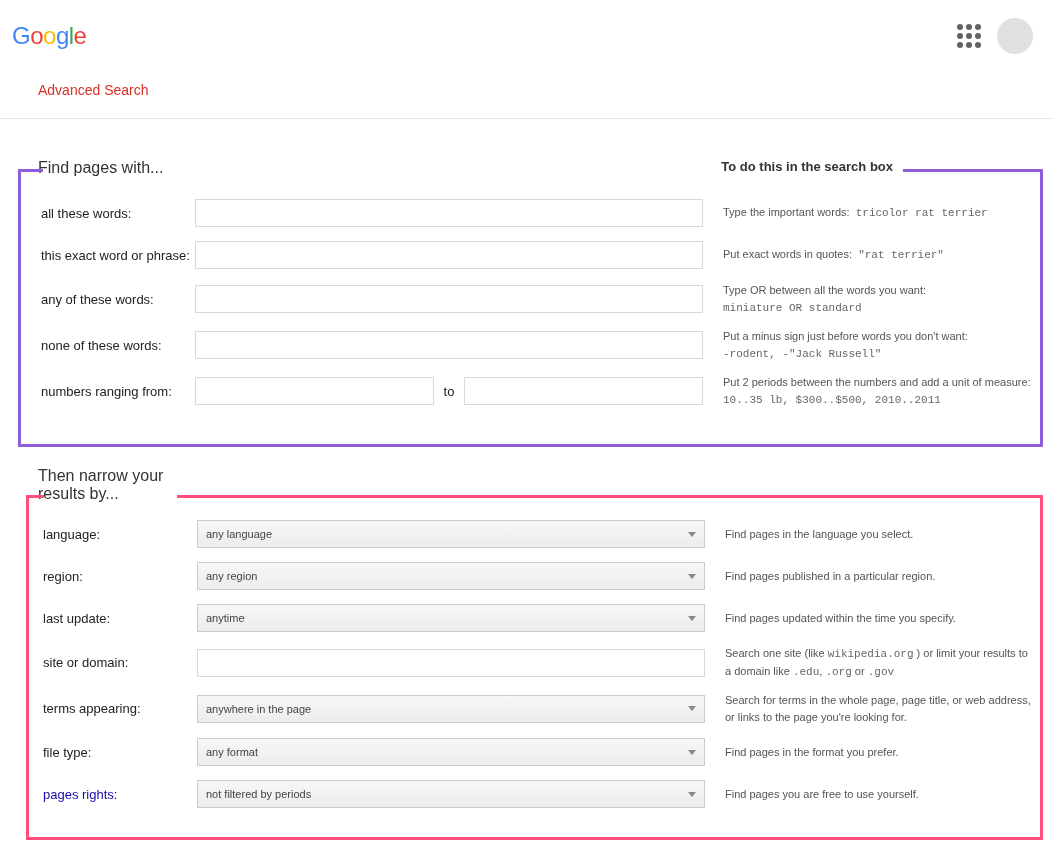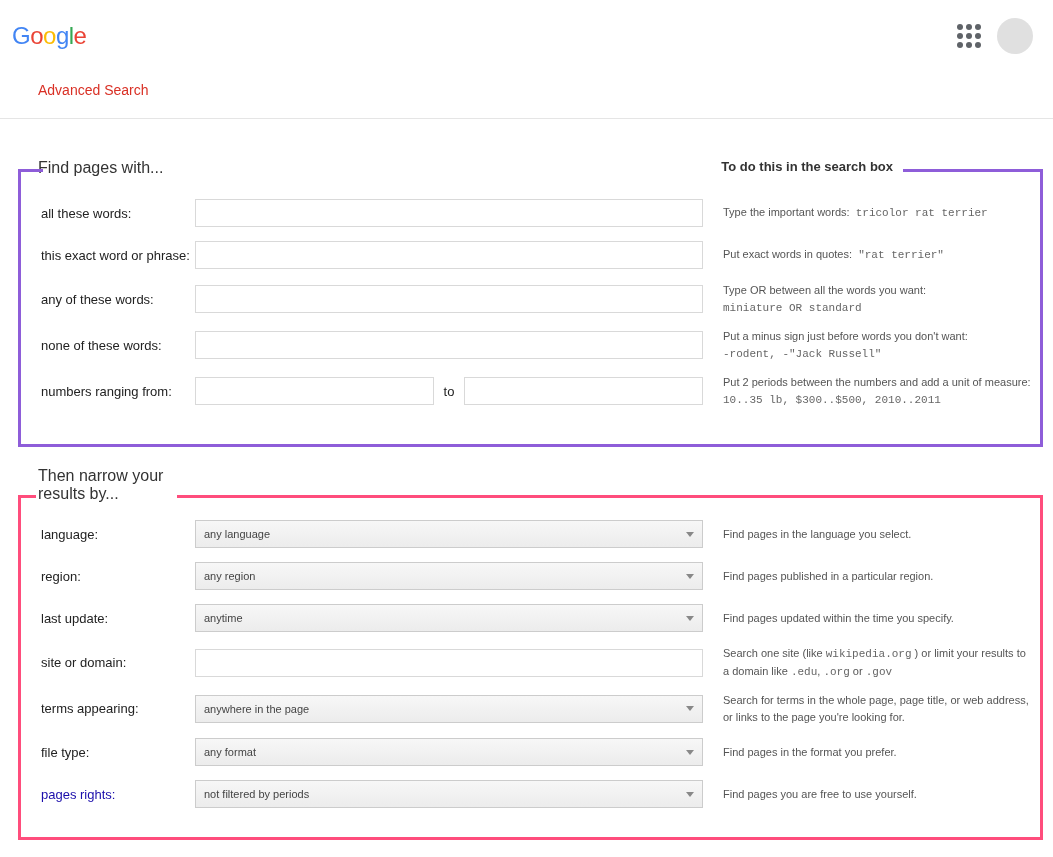--- a/index.html
+++ b/index.html
@@ -11,21 +11,21 @@
 .apps-grid { display:grid; grid-template-columns:repeat(3,6px); grid-template-rows:repeat(3,6px); gap:3px; cursor:pointer;}
 .apps-grid div{width:6px;height:6px;background:#5f6368;border-radius:50%}
 .avatar { width:36px;height:36px;border-radius:50%;background:#e0e0e0;cursor:pointer;}
 .title { font-size:14px;color:#d93025;padding:28px 0 20px 38px;}
 .divider { border:0;border-top:1px solid #e5e5e5;}
 .content { padding: 40px 10px 30px 18px; position:relative;}
 .section-heads { display:flex; }
 .sec-left { width: 190px; font-size:16px; color:#333; padding-left:20px;}
 .sec-right-title { margin-left:auto; padding-right:150px; font-size:13px; font-weight:bold; color:#333;text-align:right;}
 .box-purple { border:3px solid #8e5dd9; border-top:none; margin:-5px 0 0 0; padding:20px 6px 30px 6px; position:relative;}
-.box-pink { border:3px solid #ff4d7c; border-top:none; margin:-5px 0 30px 0; padding:15px 6px 22px 6px; position:relative;}
+.box-pink { border:3px solid #ff4d7c; border-top:none; margin:-5px 0 30px 8px; padding:15px 6px 22px 0; position:relative;}
 .row { display:flex; align-items:center; padding:6px 0; min-height:42px;}
 .row-label { width:168px; font-size:13px; color:#222; padding-left:14px;}
 .row-label.link { color:#1a0dab; }
 .row-input { width:508px; }
 .row-input input[type=text]{ width:100%; height:28px; border:1px solid #d9d9d9; padding:0 6px; font-size:13px;}
 .num-wrap { display:flex; align-items:center; gap:10px;}
 .num-wrap input{ width:232px; height:28px; border:1px solid #d9d9d9; padding:0 6px; font-size:13px;}
 .num-to { font-size:13px; color:#222; width:20px; text-align:center;}
 .row-help { flex:1; font-size:11px; color:#555; padding-left:20px; line-height:1.5;}
 .row-help code, .code { font-family:'Courier New',monospace; color:#666;}

